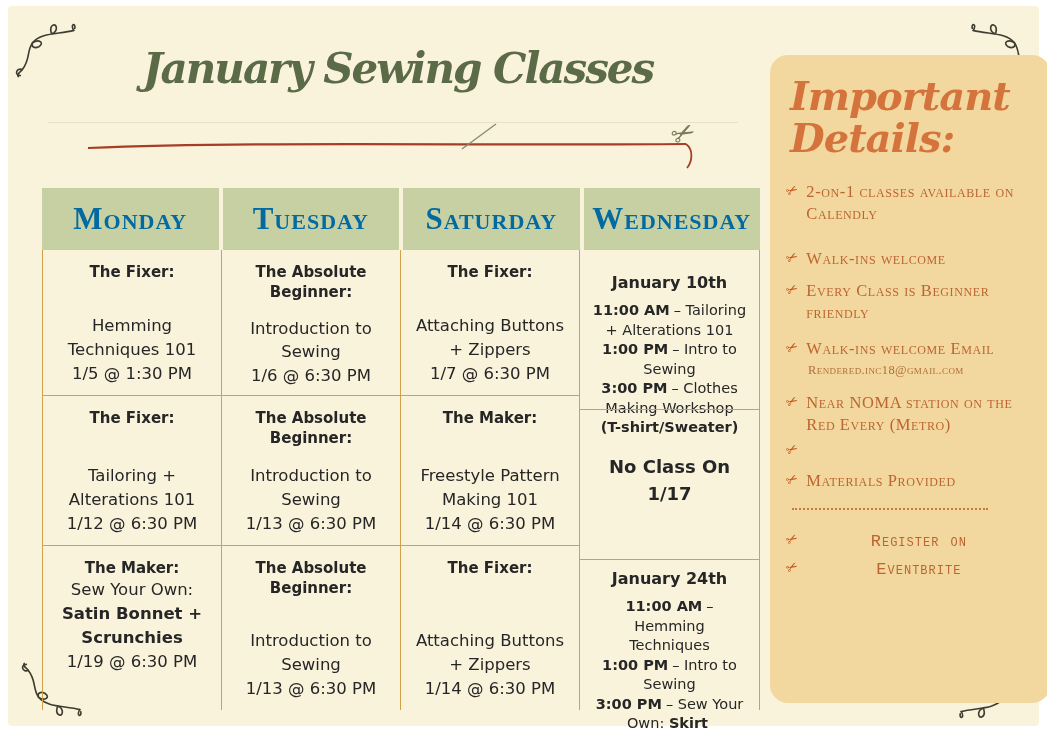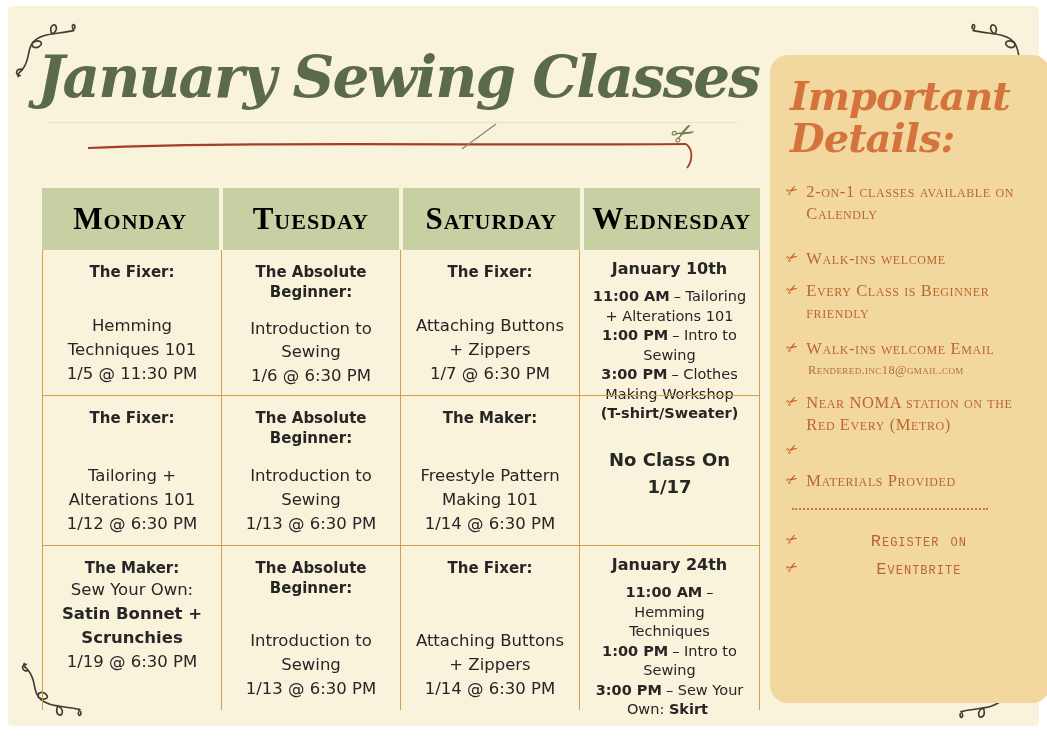--- a/index.html
+++ b/index.html
@@ -14,48 +14,48 @@
   
   .flourish{position:absolute;width:72px;height:72px;}
   .fl-tl{left:2px;top:12px;}
   .fl-tr{right:2px;top:12px;transform:scaleX(-1);}
   .fl-bl{left:8px;bottom:4px;transform:scaleY(-1);}
   .fl-br{right:14px;bottom:2px;transform:scale(-1,-1);}
   
   .title-wrap{position:absolute;left:28px;top:40px;width:724px;text-align:center;}
   .main-title{
     font-family:"DejaVu Serif",serif;font-style:italic;font-weight:700;
-    font-size:58px;letter-spacing:-2px;color:#5B6B48;margin:0;line-height:1.1;
+    font-size:42px;letter-spacing:-2px;color:#5B6B48;margin:0;line-height:1.1;
   }
   .faint-rule{position:absolute;left:40px;top:116px;width:690px;height:1px;background:#E7E1CC;}
   .thread-svg{position:absolute;left:50px;top:112px;}
   .title-scissors{
     position:absolute;left:664px;top:114px;font-size:28px;color:#747B58;
     transform:rotate(-28deg);line-height:1;
   }
   
   .table{position:absolute;left:34px;top:182px;width:718px;}
   .thead{display:grid;grid-template-columns:1fr 1fr 1fr 1fr;column-gap:4px;}
   .hcell{
-    height:62px;background:#C7D0A3;color:#000000;
+    height:62px;background:#C7D0A3;color:#0369a1;
     font-family:"Liberation Serif",serif;font-variant:small-caps;
     font-size:31px;font-weight:600;letter-spacing:1px;
     display:flex;align-items:center;justify-content:center;
   }
   .tbody{
     display:grid;grid-template-columns:1fr 1fr 1fr 1fr;
     grid-template-rows:145px 150px 165px;
     border-left:1.5px solid #D2A24B;border-right:1.5px solid #D2A24B;
   }
   .cell{
     padding:12px 12px 8px 12px;text-align:center;color:#262626;
     font-size:16.5px;line-height:1.5;display:flex;flex-direction:column;align-items:center;
     border-right:1.5px solid #D2A24B;
   }
-  .tbody .cell:nth-child(4n){border-right:none;}
+  .tbody .cell:nth-child(4n){border-right:none;margin-top:14px;}
   .tbody .cell:nth-child(n+5){border-top:1.5px solid #D2A24B;}
   .cell-title{font-weight:700;font-size:15px;line-height:1.35;}
   .cell .gap{margin-bottom:26px;}
   .cell .snug{margin-bottom:10px;}
   .cell-body{line-height:1.45;}
   .cell-date{line-height:1.5;}
   .spacer{flex:1 1 auto;min-height:4px;}
   .bold-line{font-weight:700;}
   
   .sat{padding-top:8px;font-size:14.5px;line-height:1.34;}
@@ -158,21 +158,21 @@
       <div class="hcell">Tuesday</div>
       <div class="hcell">Saturday</div>
       <div class="hcell">Wednesday</div>
     </div>
     <div class="tbody">
 
       <div class="cell">
         <div class="cell-title gap">The Fixer:</div>
         <div class="spacer"></div>
         <div class="cell-body">Hemming Techniques 101</div>
-        <div class="cell-date">1/5 @ 11:30 PM</div>
+        <div class="cell-date">1/5 @ 1:30 PM</div>
       </div>
       <div class="cell">
         <div class="cell-title snug">The Absolute Beginner:</div>
         <div class="spacer"></div>
         <div class="cell-body">Introduction to Sewing</div>
         <div class="cell-date">1/6 @ 6:30 PM</div>
       </div>
       <div class="cell">
         <div class="cell-title gap">The Fixer:</div>
         <div class="spacer"></div>

